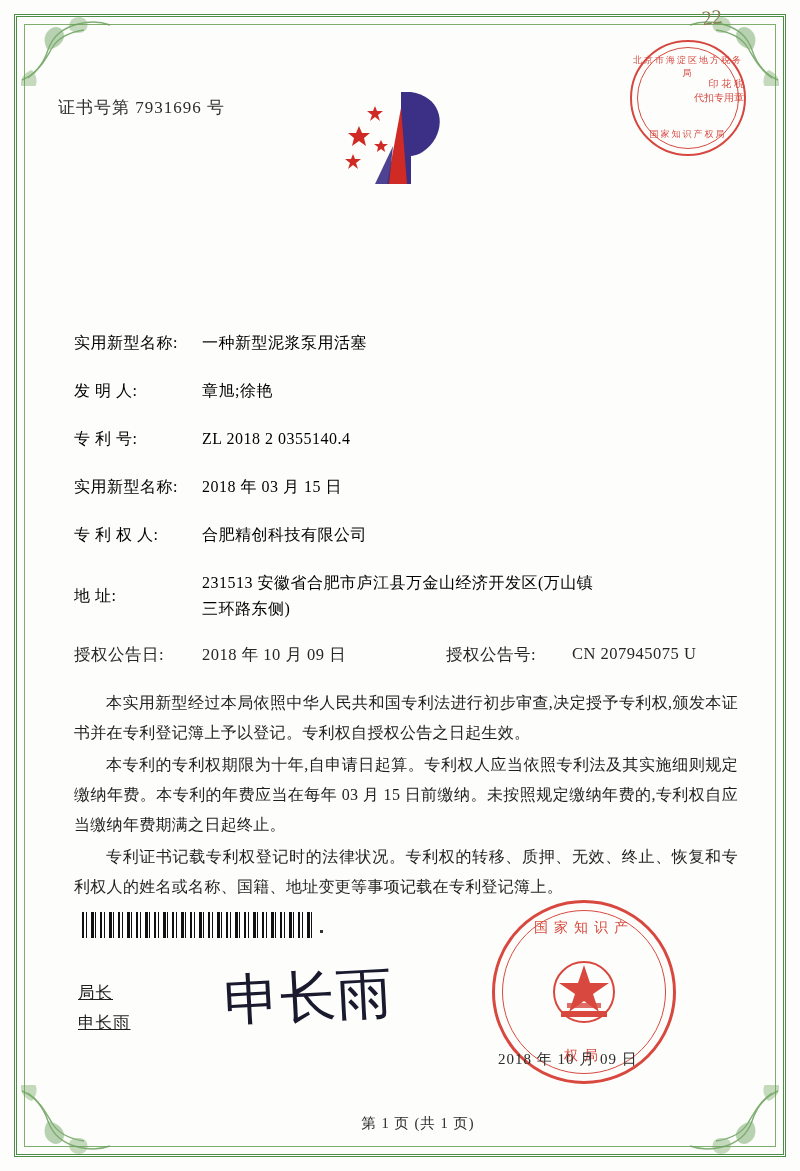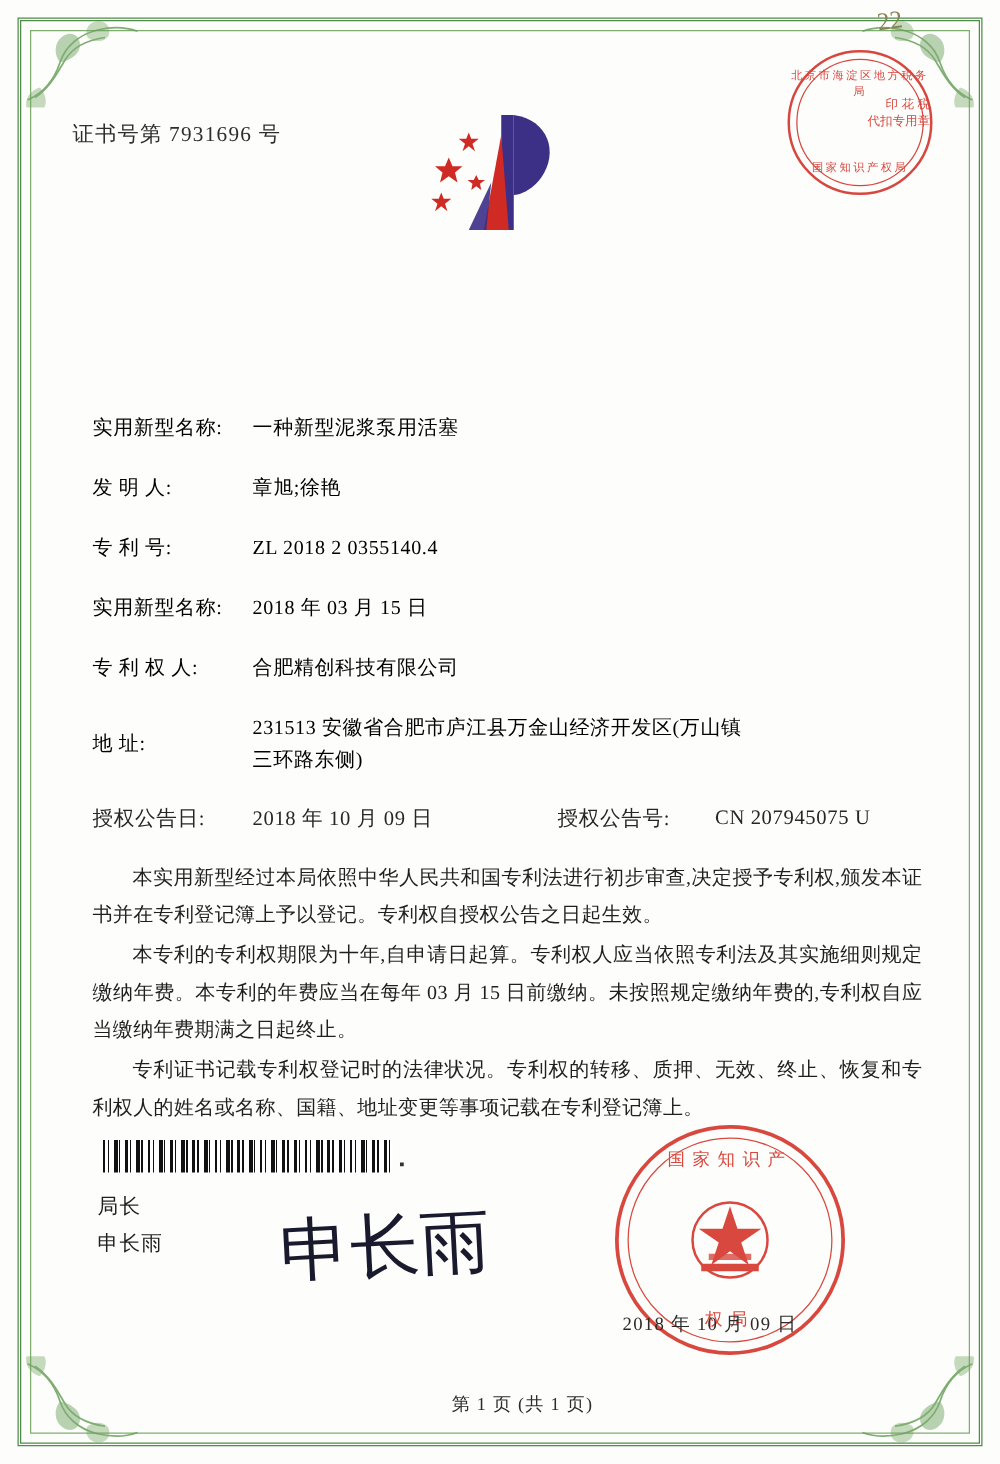--- a/index.html
+++ b/index.html
@@ -198,25 +198,26 @@
     left: 320px;
     top: 930px;
     width: 3px; height: 3px;
     background: #333;
   }
 
   
   .sig-block {
     position: absolute;
     left: 78px;
-    top: 950px;
+    top: 978px;
     font-size: 16.5px;
     line-height: 30px;
     color: #1f1f1f;
     letter-spacing: 1px;
+    text-decoration: underline;
   }
   .sig-hand {
     position: absolute;
     left: 224px;
     top: 960px;
     font-size: 56px;
     color: #1a1a2e;
     font-family: "DejaVu Serif", serif;
     transform: rotate(-3deg);
     white-space: nowrap;

